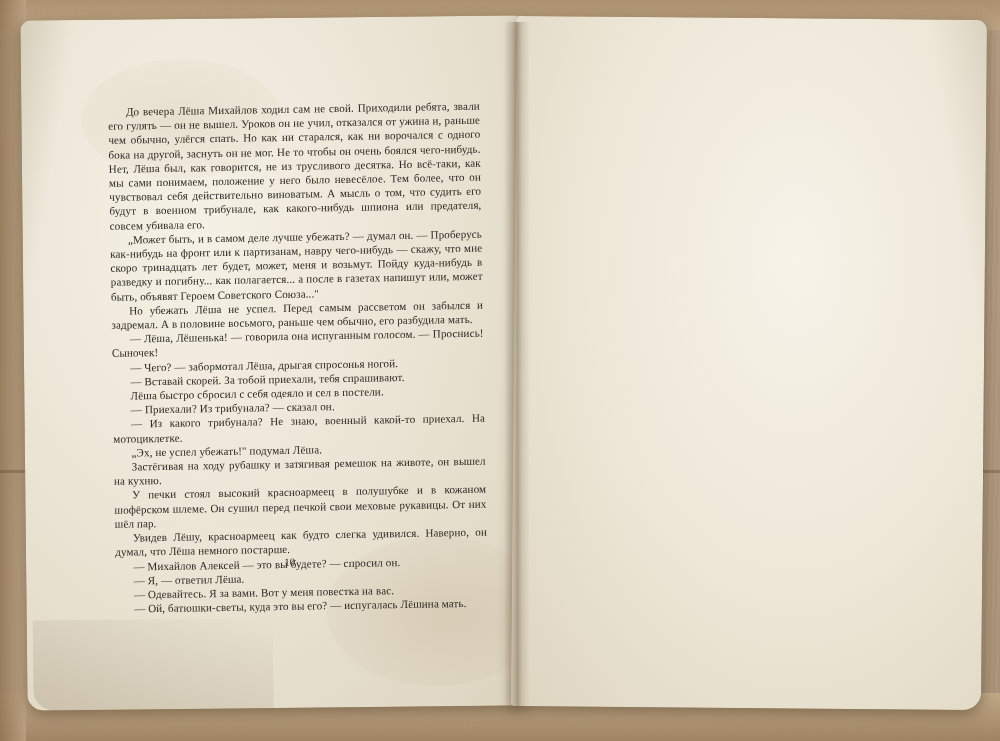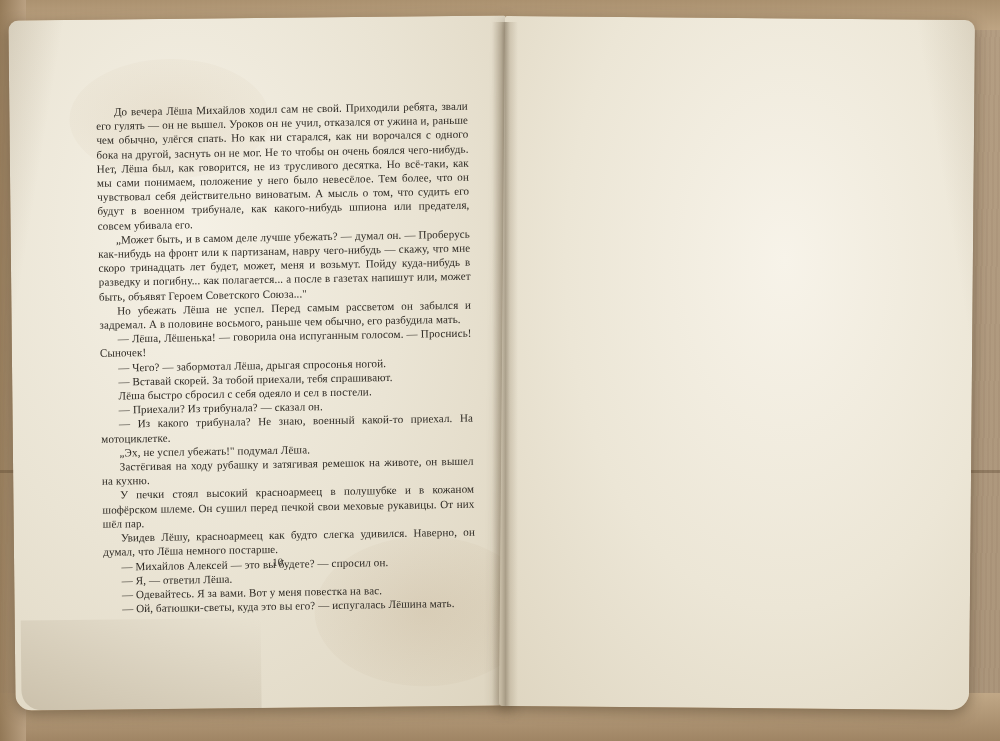--- a/index.html
+++ b/index.html
@@ -47,21 +47,21 @@
   .cardboard-seam {
     position: absolute;
     left: 0; top: 470px;
     width: 1000px; height: 3px;
     background: rgba(90,70,45,0.35);
   }
 
   
   .book {
     position: absolute;
-    left: 6px;
+    left: 18px;
     top: 18px;
     width: 966px;
     height: 690px;
   }
   .page {
     position: absolute;
     top: 0;
     height: 690px;
     background:
       radial-gradient(ellipse at 30% 20%, #f3efe3 0%, #e9e3d3 45%, #ded6c2 100%);

